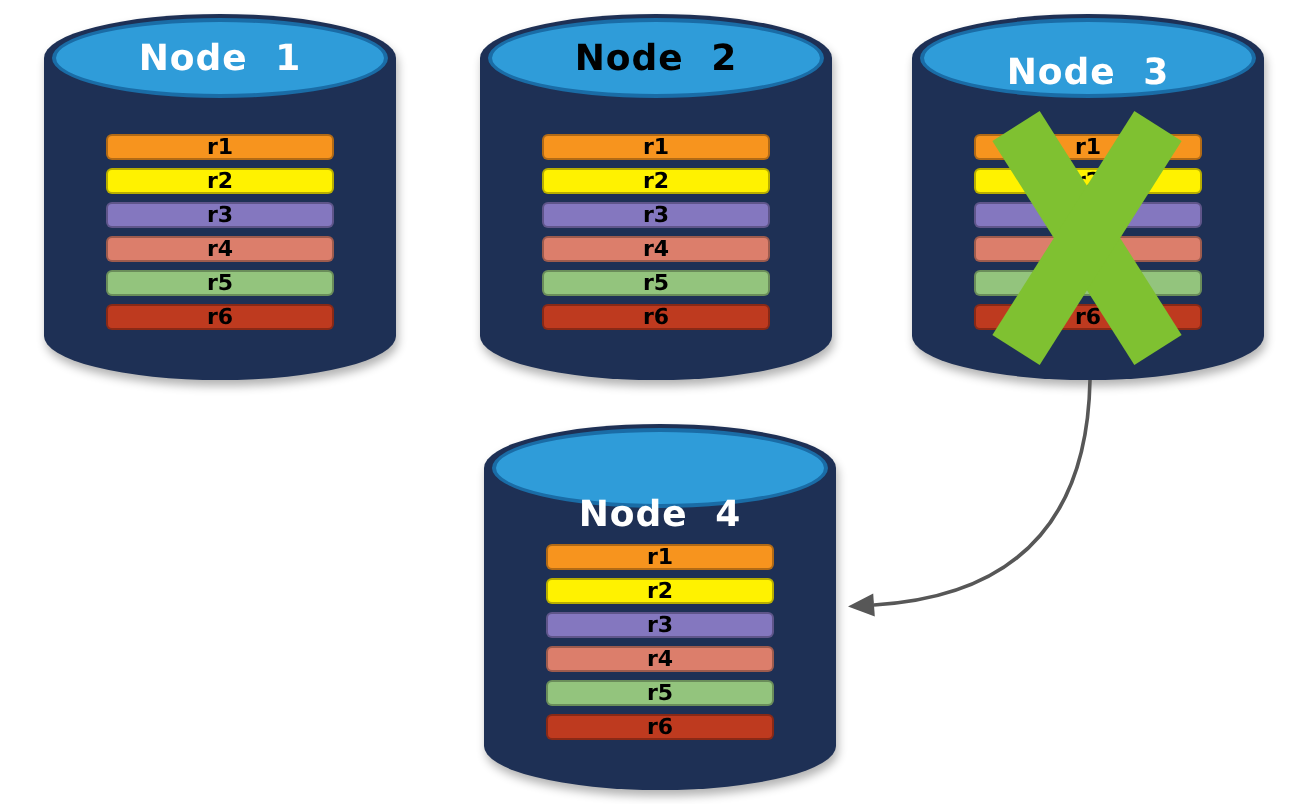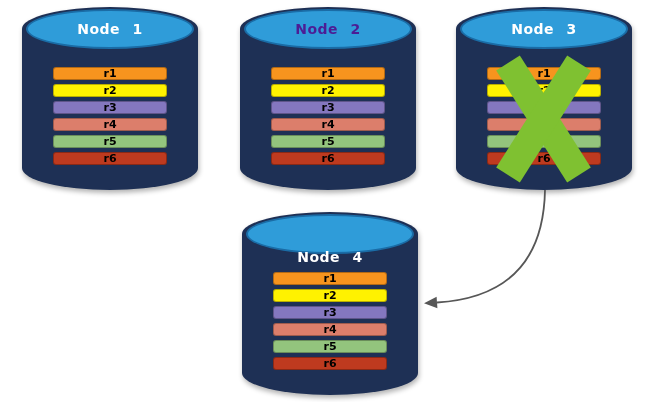--- a/index.html
+++ b/index.html
@@ -40,21 +40,21 @@
     background: #2F9CD9;
     border: 2px solid #1A6CA6;
     border-radius: 50%;
     box-sizing: border-box;
     display: flex;
     align-items: center;
     justify-content: center;
   }
   .node-title {
     color: #ffffff;
-    font-size: 14px;
+    font-size: 18px;
     font-weight: bold;
     word-spacing: 7px;
     letter-spacing: 0.5px;
     white-space: nowrap;
   }
   .rows {
     position: absolute;
     top: 60px;
     left: 31px;
     right: 31px;
@@ -116,21 +116,21 @@
         </div>
       <div class="row" style="background: rgb(190, 58, 31);">
           <span>r6</span>
         </div>
     </div>
   </div>
 
   <div class="node node-2">
     <div class="cyl-body" style="background: rgb(30, 48, 85);"></div>
     <div class="cyl-top" style="background: rgb(47, 156, 217); border-color: rgb(26, 108, 166);">
-      <span class="node-title" style="color: #4c1d95;">Node 2</span>
+      <span class="node-title" style="color: #000000;">Node 2</span>
     </div>
     <div class="rows">
       <div class="row" style="background: rgb(247, 148, 30);">
           <span>r1</span>
         </div>
       <div class="row" style="background: rgb(255, 242, 0);">
           <span>r2</span>
         </div>
       <div class="row" style="background: rgb(132, 119, 191);">
           <span>r3</span>
@@ -142,21 +142,21 @@
           <span>r5</span>
         </div>
       <div class="row" style="background: rgb(190, 58, 31);">
           <span>r6</span>
         </div>
     </div>
   </div>
 
   <div class="node node-3">
     <div class="cyl-body" style="background: rgb(30, 48, 85);"></div>
-    <div class="cyl-top" style="background: rgb(47, 156, 217); border-color: rgb(26, 108, 166);">
+    <div class="cyl-top" style="background: rgb(47, 156, 217); border-color: rgb(26, 108, 166); align-items: flex-end;">
       <span class="node-title" style="color: rgb(255, 255, 255);">Node 3</span>
     </div>
     <div class="rows">
       <div class="row" style="background: rgb(247, 148, 30);">
           <span>r1</span>
         </div>
       <div class="row" style="background: rgb(255, 242, 0);">
           <span>r2</span>
         </div>
       <div class="row" style="background: rgb(132, 119, 191);">

